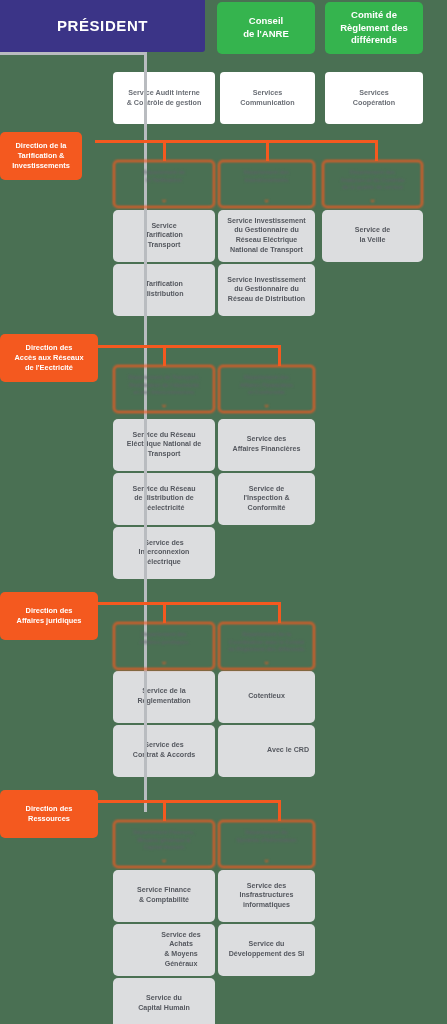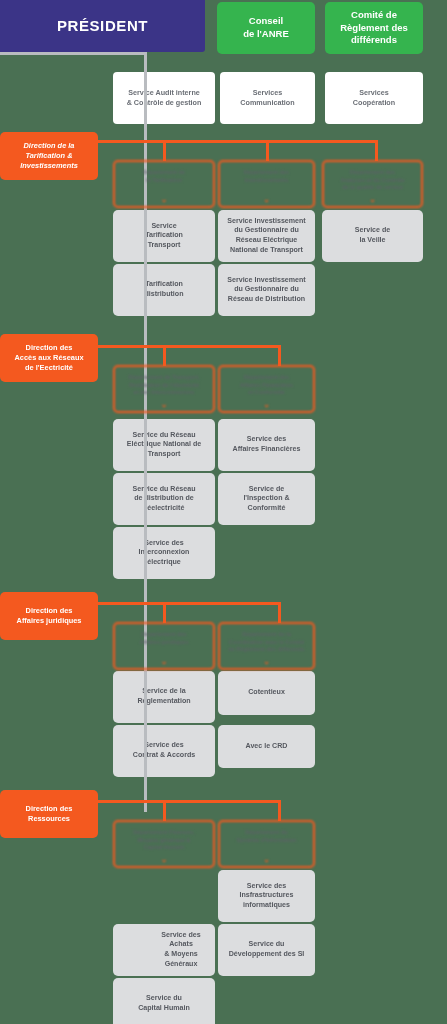--- a/index.html
+++ b/index.html
@@ -111,21 +111,21 @@
   <div class="box box-white" style="left:113px; top:72px; width:102px; height:52px;">
     <span>Service Audit interne<br>&amp; Contrôle de gestion</span>
   </div>
   <div class="box box-white" style="left:220px; top:72px; width:95px; height:52px;">
     <span>Services<br>Communication</span>
   </div>
   <div class="box box-white" style="left:325px; top:72px; width:98px; height:52px;">
     <span>Services<br>Coopération</span>
   </div>
 
-  <div class="box box-direction" style="left:0px; top:132px; width:98px; height:48px;font-style:italic;">
+  <div class="box box-direction" style="left:0px; top:132px; width:82px; height:48px;">
     <span>Direction  de la<br>Tarification &amp;<br>Investissements</span>
   </div>
 
   <div class="line" style="left:95px; top:140px; width:283px; height:3px;"></div>
 
   <div class="line" style="left:163px; top:140px; width:3px; height:21px;"></div>
   <div class="line" style="left:266px; top:140px; width:3px; height:21px;"></div>
   <div class="line" style="left:375px; top:140px; width:3px; height:21px;"></div>
 
   <div class="box box-departement" style="left:113px; top:160px; width:102px; height:48px;">
@@ -205,38 +205,41 @@
     <span>Service de la<br>Réglementation</span>
   </div>
   <div class="box box-service" style="left:113px; top:725px; width:102px; height:52px;">
     <span>Service des<br>Contrat &amp; Accords</span>
   </div>
 
   <div class="box box-departement" style="left:218px; top:622px; width:97px; height:48px;">
     <span class="dept-text">Département de la<br>Coordination avec le Comité<br>de Règlement des différends</span>
     <span class="chev">⌄</span>
   </div>
-  <div class="box box-service" style="left:218px; top:671px; width:97px; height:44px;">
+  <div class="box box-service" style="left:218px; top:671px; width:97px; height:52px;">
     <span>Cotentieux</span>
   </div>
-  <div class="box box-service" style="left:218px; top:725px; width:97px; height:43px;">
+  <div class="box box-service" style="left:218px; top:725px; width:97px; height:52px;text-align:right;">
     <span>Avec le CRD</span>
   </div>
 
   <div class="box box-direction" style="left:0px; top:790px; width:98px; height:48px;">
     <span>Direction des<br>Ressources</span>
   </div>
   <div class="line" style="left:95px; top:800px; width:186px; height:3px;"></div>
   <div class="line" style="left:163px; top:800px; width:3px; height:21px;"></div>
   <div class="line" style="left:278px; top:800px; width:3px; height:21px;"></div>
 
   <div class="box box-departement" style="left:113px; top:820px; width:102px; height:48px;">
     <span class="dept-text">Département Finances,<br>Moyens généraux &amp;<br>Capital Humain</span>
     <span class="chev">⌄</span>
   </div>
+  <div class="box box-service" style="left:113px; top:870px; width:102px; height:52px;">
+    <span>Service Finance<br>&amp; Comptabilité</span>
+  </div>
   <div class="box box-service" style="left:113px; top:924px; width:102px; height:52px;padding-left:34px;">
     <span>Service des Achats<br>&amp; Moyens Généraux</span>
   </div>
   <div class="box box-service" style="left:113px; top:978px; width:102px; height:52px;">
     <span>Service du<br>Capital Humain</span>
   </div>
 
   <div class="box box-departement" style="left:218px; top:820px; width:97px; height:48px;">
     <span class="dept-text">Département du<br>Système d'Information</span>
     <span class="chev">⌄</span>

